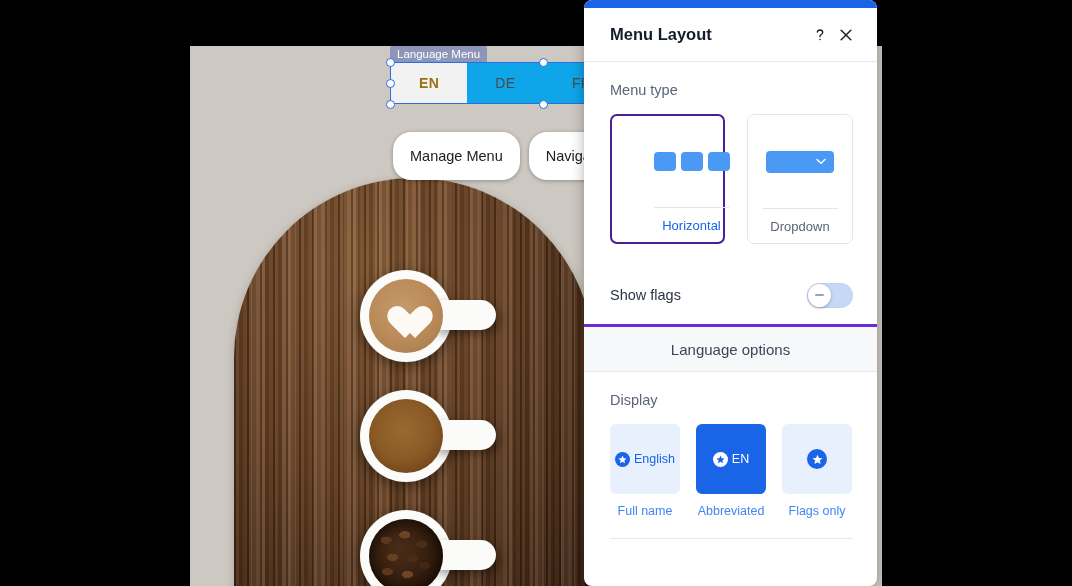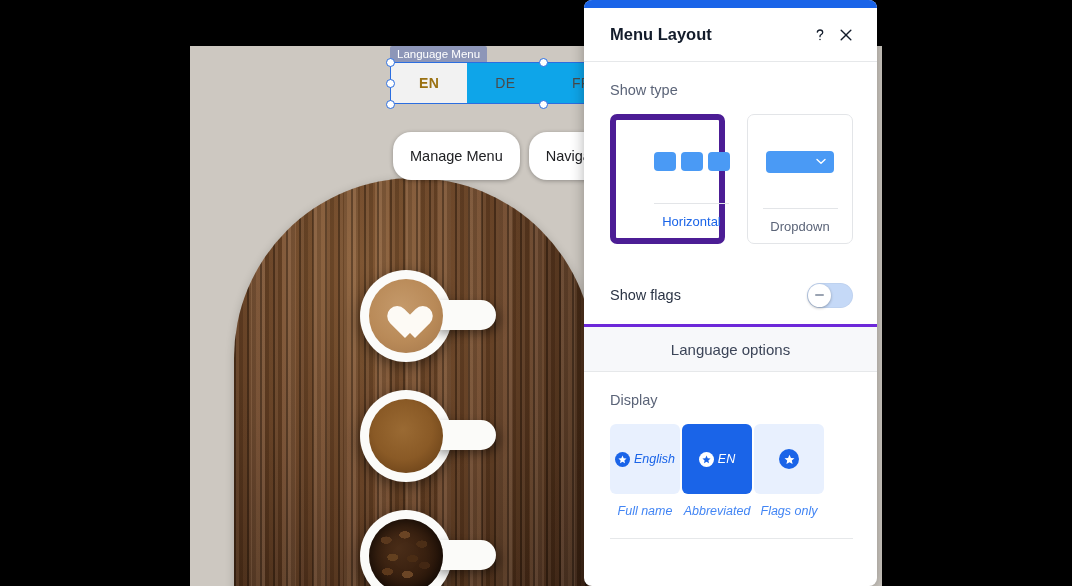--- a/index.html
+++ b/index.html
@@ -165,21 +165,21 @@
   .sec { padding: 20px 24px 0 26px; }
   .sec-label { font-size: 14.5px; color: #5b6478; margin-bottom: 16px; }
 
   .cards { display: flex; gap: 22px; }
   .card {
     width: 115px; height: 130px; box-sizing: border-box;
     border: 1px solid #e3e5e8; border-radius: 7px;
     background: #fff; cursor: pointer;
     display: flex; flex-direction: column; align-items: center;
   }
-  .card.selected { border: 6px solid #4c1d95; padding-left: 48px; }
+  .card.selected { border: 2px solid #4c1d95; padding-left: 48px; }
   .card-art { flex: 1 1 auto; display: flex; align-items: center; justify-content: center; width: 100%; }
   .card-sep { width: 75px; height: 1px; background: #e3e5e8; }
   .card-txt { height: 34px; display: flex; align-items: center; font-size: 13px; color: #5b6478; }
   .card.selected .card-txt { color: #1a64e8; }
   .seg { display: flex; gap: 5px; }
   .seg i { display: block; width: 22px; height: 19px; border-radius: 4px; background: #4a9af5; }
   .dd { width: 68px; height: 22px; border-radius: 4px; background: #4a9af5;
         display:flex; align-items:center; justify-content:flex-end; padding-right:8px; box-sizing:border-box;}
 
   .row-toggle {
@@ -198,21 +198,21 @@
     display: flex; align-items: center; justify-content: center;
   }
   .switch .knob:after { content:""; width: 9px; height: 2px; background: #9aa3b2; border-radius: 1px; }
 
   .subheader {
     height: 44px; background: #f7f8fa;
     display: flex; align-items: center; justify-content: center;
     font-size: 15px; color: #3c4558;
     border-bottom: 1px solid #e6e8ea;
   }
-  .disp-cards { display: flex; gap: 2px; font-style: italic; }
+  .disp-cards { display: flex; gap: 16px; }
   .disp {
     width: 70px; cursor: pointer;
     display: flex; flex-direction: column; align-items: center;
   }
   .disp .box {
     width: 70px; height: 70px; border-radius: 6px;
     background: #e8f0fe; display: flex; align-items: center; justify-content: center;
     gap: 4px;
   }
   .disp.selected .box { background: #1a64e8; }
@@ -349,21 +349,21 @@
         <svg width="16" height="16" viewBox="0 0 16 16" stroke="#131c2b" stroke-width="1.4" stroke-linecap="round">
           <path d="M3.2 3.2 L12.8 12.8"></path>
             <path d="M12.8 3.2 L3.2 12.8"></path>
         </svg>
       </div>
     </div>
 
     <div class="panel-body">
 
       <div class="sec">
-        <div class="sec-label">Show type</div>
+        <div class="sec-label">Menu type</div>
         <div class="cards">
 
           <div class="card selected">
             <div class="card-art">
               <div class="seg">
                   <i></i>
                   <i></i>
                   <i></i>
                 </div>
             </div>

